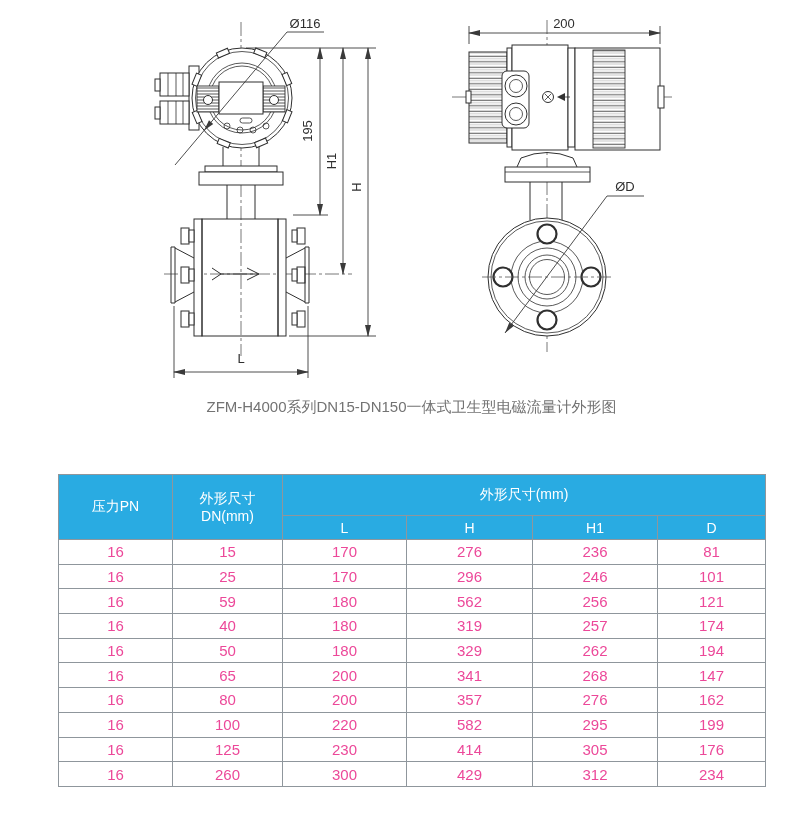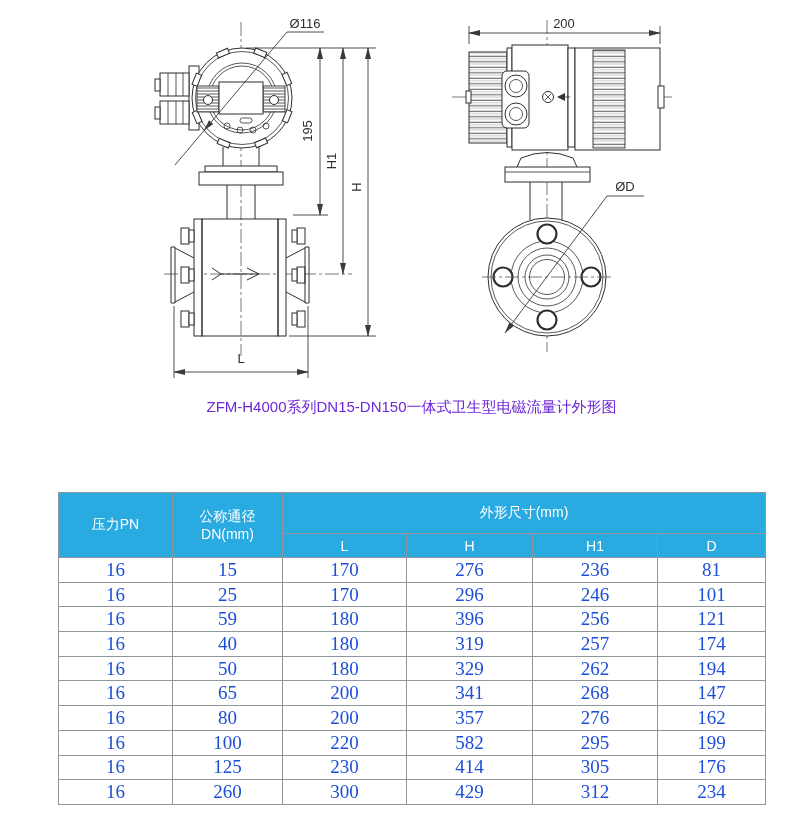--- a/index.html
+++ b/index.html
@@ -6,29 +6,29 @@
   .page{position:relative;width:785px;height:815px;background:#fff;overflow:hidden;
         font-family:"Liberation Sans",sans-serif;}
   svg{position:absolute;left:0;top:0;}
   .cl{stroke:#555;stroke-width:0.8;stroke-dasharray:14 3 3 3;fill:none;}
   .ln{stroke:#2f2f2f;stroke-width:1;fill:none;}
   .lnw{stroke:#2f2f2f;stroke-width:1;fill:#fff;}
   .thin{stroke:#2f2f2f;stroke-width:0.8;fill:none;}
   .dim{stroke:#3a3a3a;stroke-width:0.9;fill:none;}
   .dimtxt{font-family:"Liberation Sans",sans-serif;font-size:13px;fill:#2f2f2f;}
   .caption{position:absolute;top:398px;left:0;width:785px;box-sizing:border-box;
-           padding-left:38px;text-align:center;font-size:15px;color:#6d28d9;}
-  table.dims{position:absolute;left:58px;top:492px;width:707px;border-collapse:collapse;
+           padding-left:38px;text-align:center;font-size:15px;color:#737373;}
+  table.dims{position:absolute;left:58px;top:474px;width:707px;border-collapse:collapse;
              table-layout:fixed;}
   table.dims th,table.dims td{border:1px solid #8f969c;padding:0;text-align:center;vertical-align:middle;}
   table.dims thead th{background:#29ABE2;color:#fff;font-weight:normal;font-size:14px;
                       font-family:"Liberation Sans",sans-serif;}
   table.dims thead tr.r1 th{height:40px;}
   table.dims thead tr.r2 th{height:23px;}
-  table.dims td{height:23.7px;font-family:Liberation Serif, serif;font-size:19px;color:#1d4ed8;}
+  table.dims td{height:23.7px;font-family:Liberation Sans, sans-serif;font-size:15px;color:#ec4899;}
 </style>
 </head>
 <body>
 
 <div class="page">
 
 <svg width="785" height="470" viewBox="0 0 785 470">
   <defs>
     <marker id="arr" markerWidth="12" markerHeight="8" refX="11" refY="3" orient="auto-start-reverse" markerUnits="userSpaceOnUse">
       <path d="M0,0 L12,3 L0,6 z" fill="#3a3a3a"></path>
@@ -233,21 +233,21 @@
         <col style="width:110px">
         <col style="width:124px">
     <col style="width:126px">
         <col style="width:125px">
         <col style="width:108px">
   </colgroup>
   <thead>
     <tr class="r1">
       <th rowspan="2">压力PN</th>
       <th rowspan="2">
-        <div>公称通径</div>
+        <div>外形尺寸</div>
         <div>DN(mm)</div>
       </th>
       <th colspan="4">外形尺寸(mm)</th>
     </tr>
     <tr class="r2">
       <th>L</th>
       <th>H</th>
       <th>H1</th>
       <th>D</th>
     </tr>
@@ -266,21 +266,21 @@
           <td>25</td>
           <td>170</td>
           <td>296</td>
           <td>246</td>
           <td>101</td>
     </tr>
     <tr>
       <td>16</td>
           <td>59</td>
           <td>180</td>
-          <td>396</td>
+          <td>562</td>
           <td>256</td>
           <td>121</td>
     </tr>
     <tr>
       <td>16</td>
           <td>40</td>
           <td>180</td>
           <td>319</td>
           <td>257</td>
           <td>174</td>

